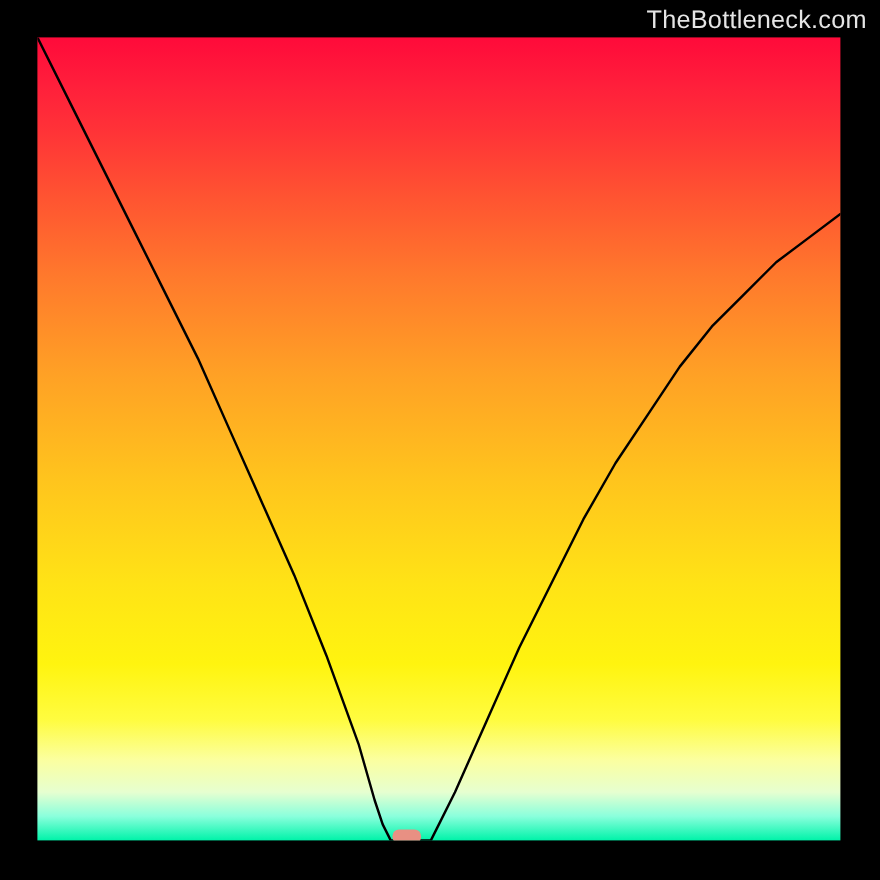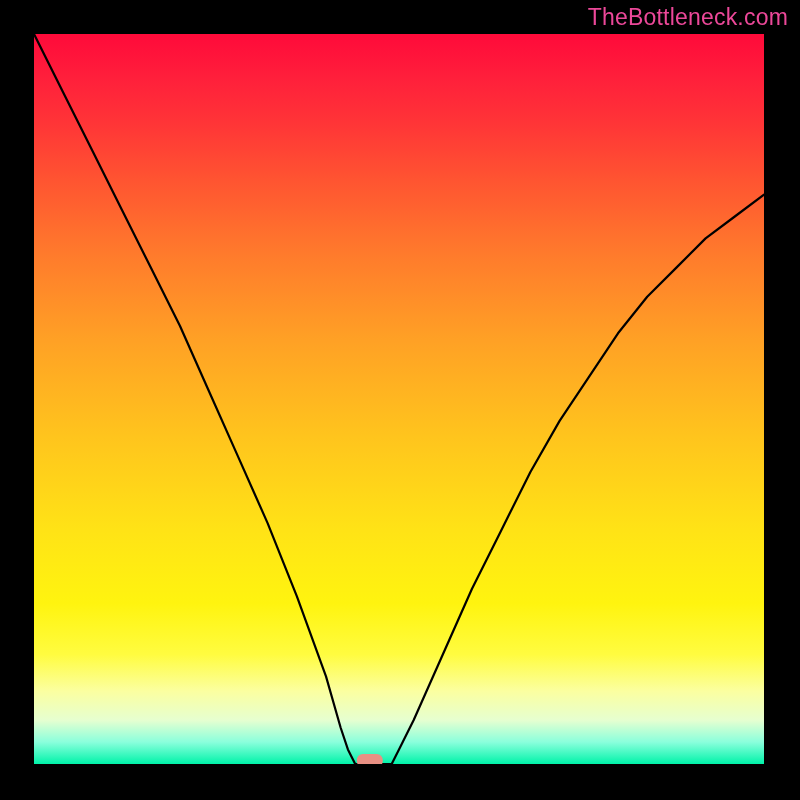--- a/index.html
+++ b/index.html
@@ -57,21 +57,21 @@
     stroke-linejoin: round;
   }
   .marker {
     fill: #e89083;
     stroke: none;
   }
   .watermark {
     position: absolute;
     top: 4px;
     right: 12px;
-    color: #ec4899;
+    color: #e5e5e5;
     font-size: 23px;
     font-weight: 500;
     letter-spacing: 0.2px;
     user-select: none;
   }
 </style>
 </head>
 <body>
 
 <div class="frame">

